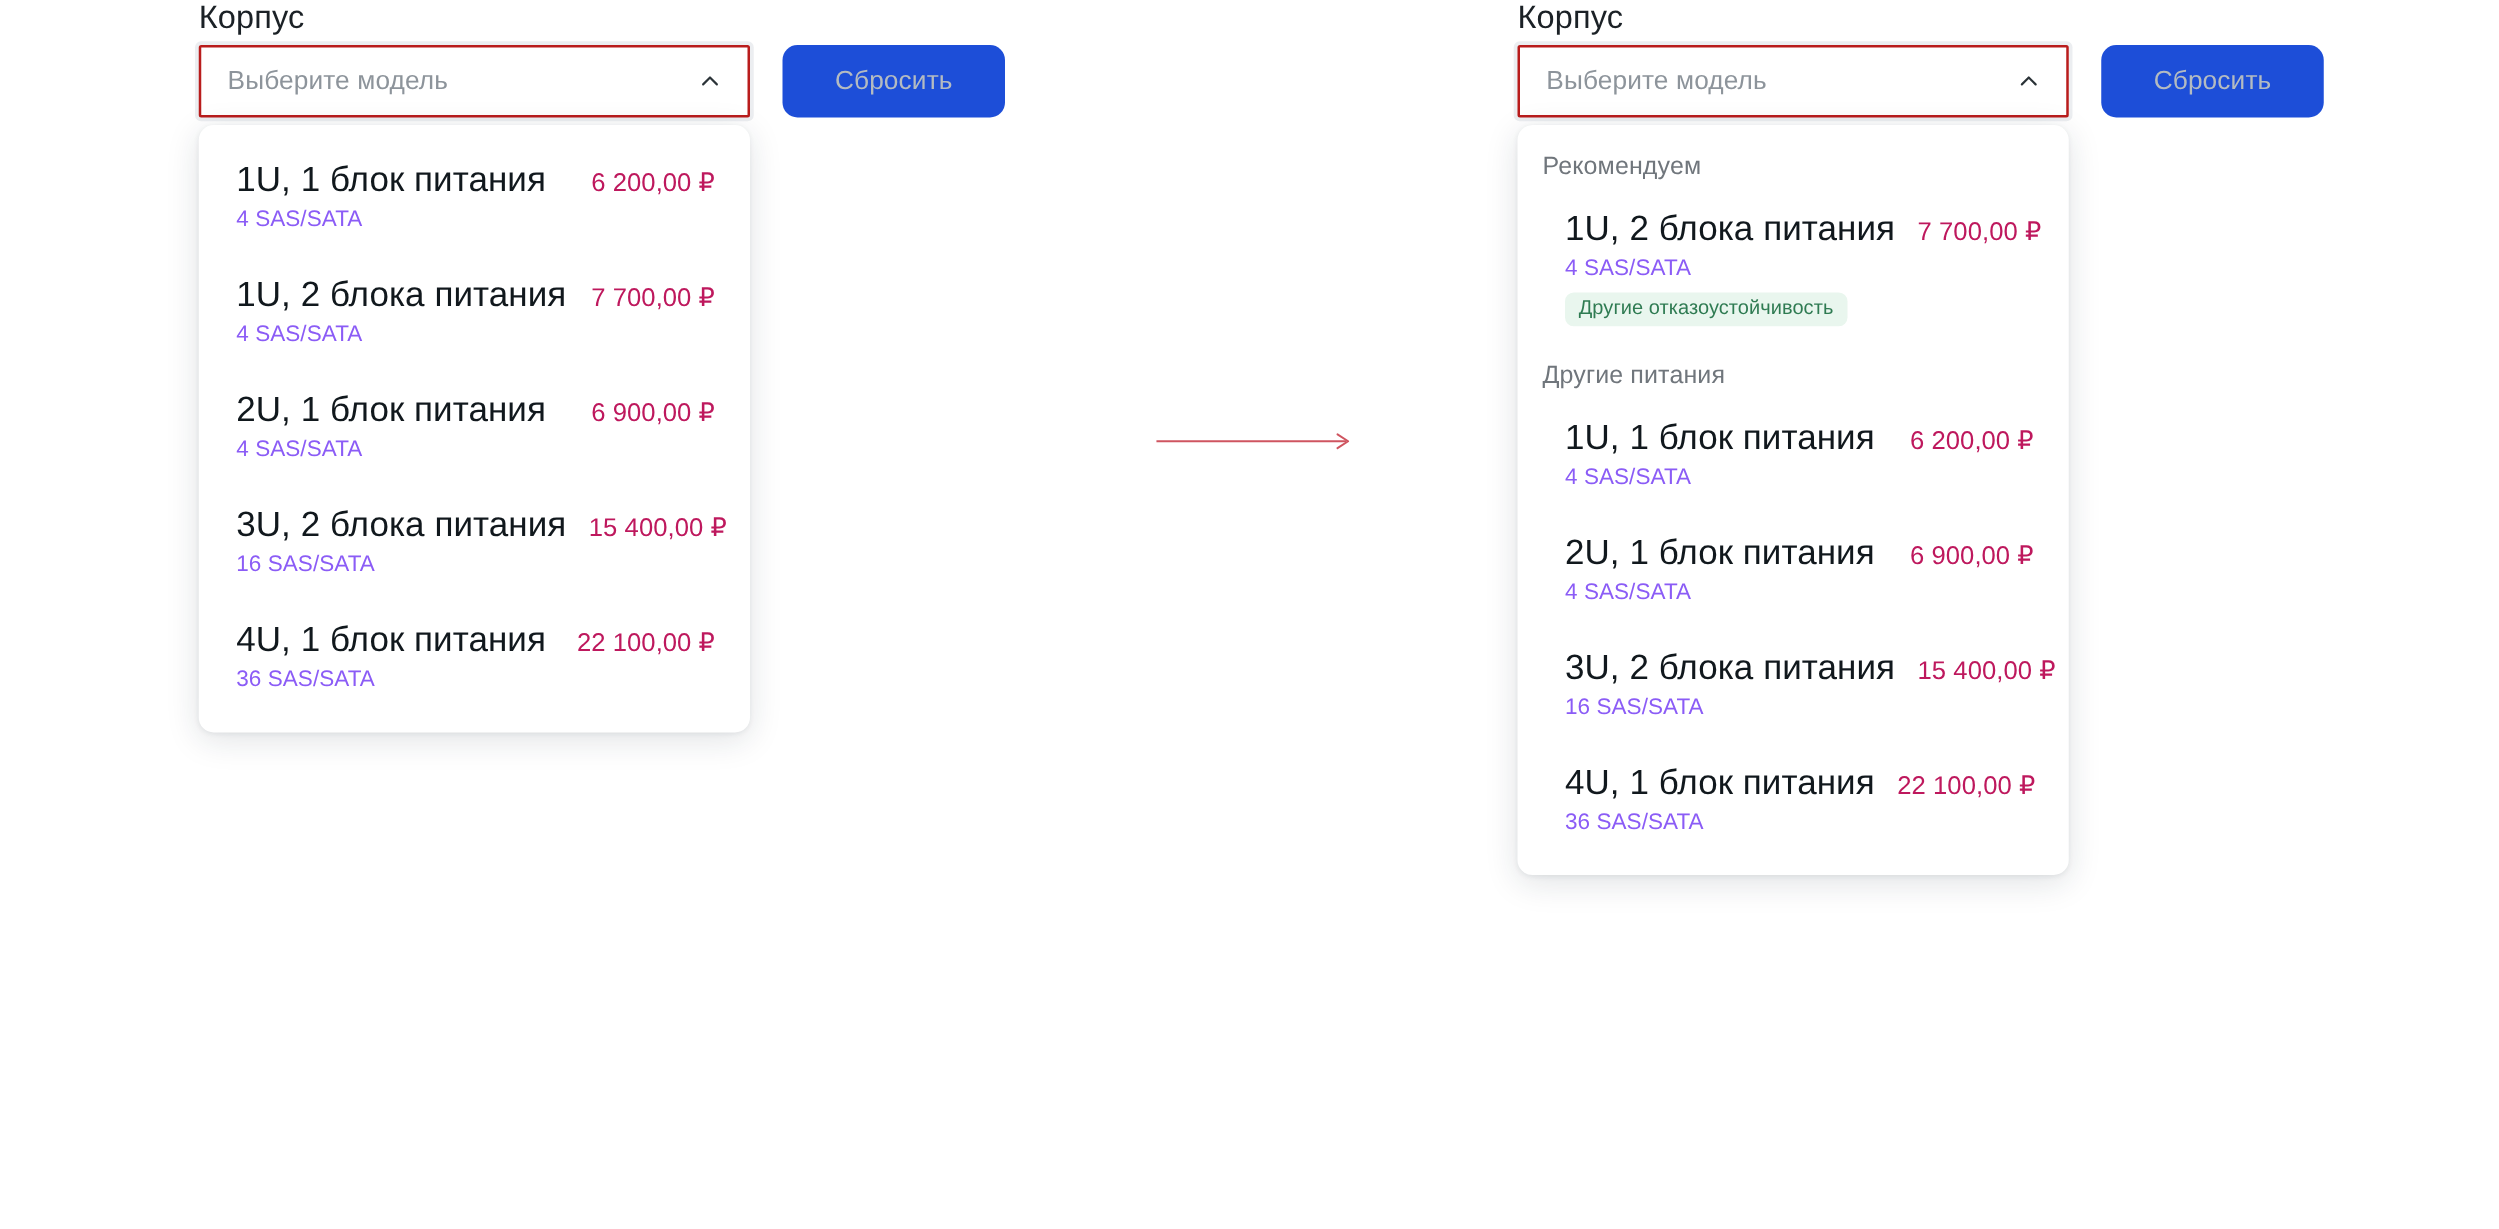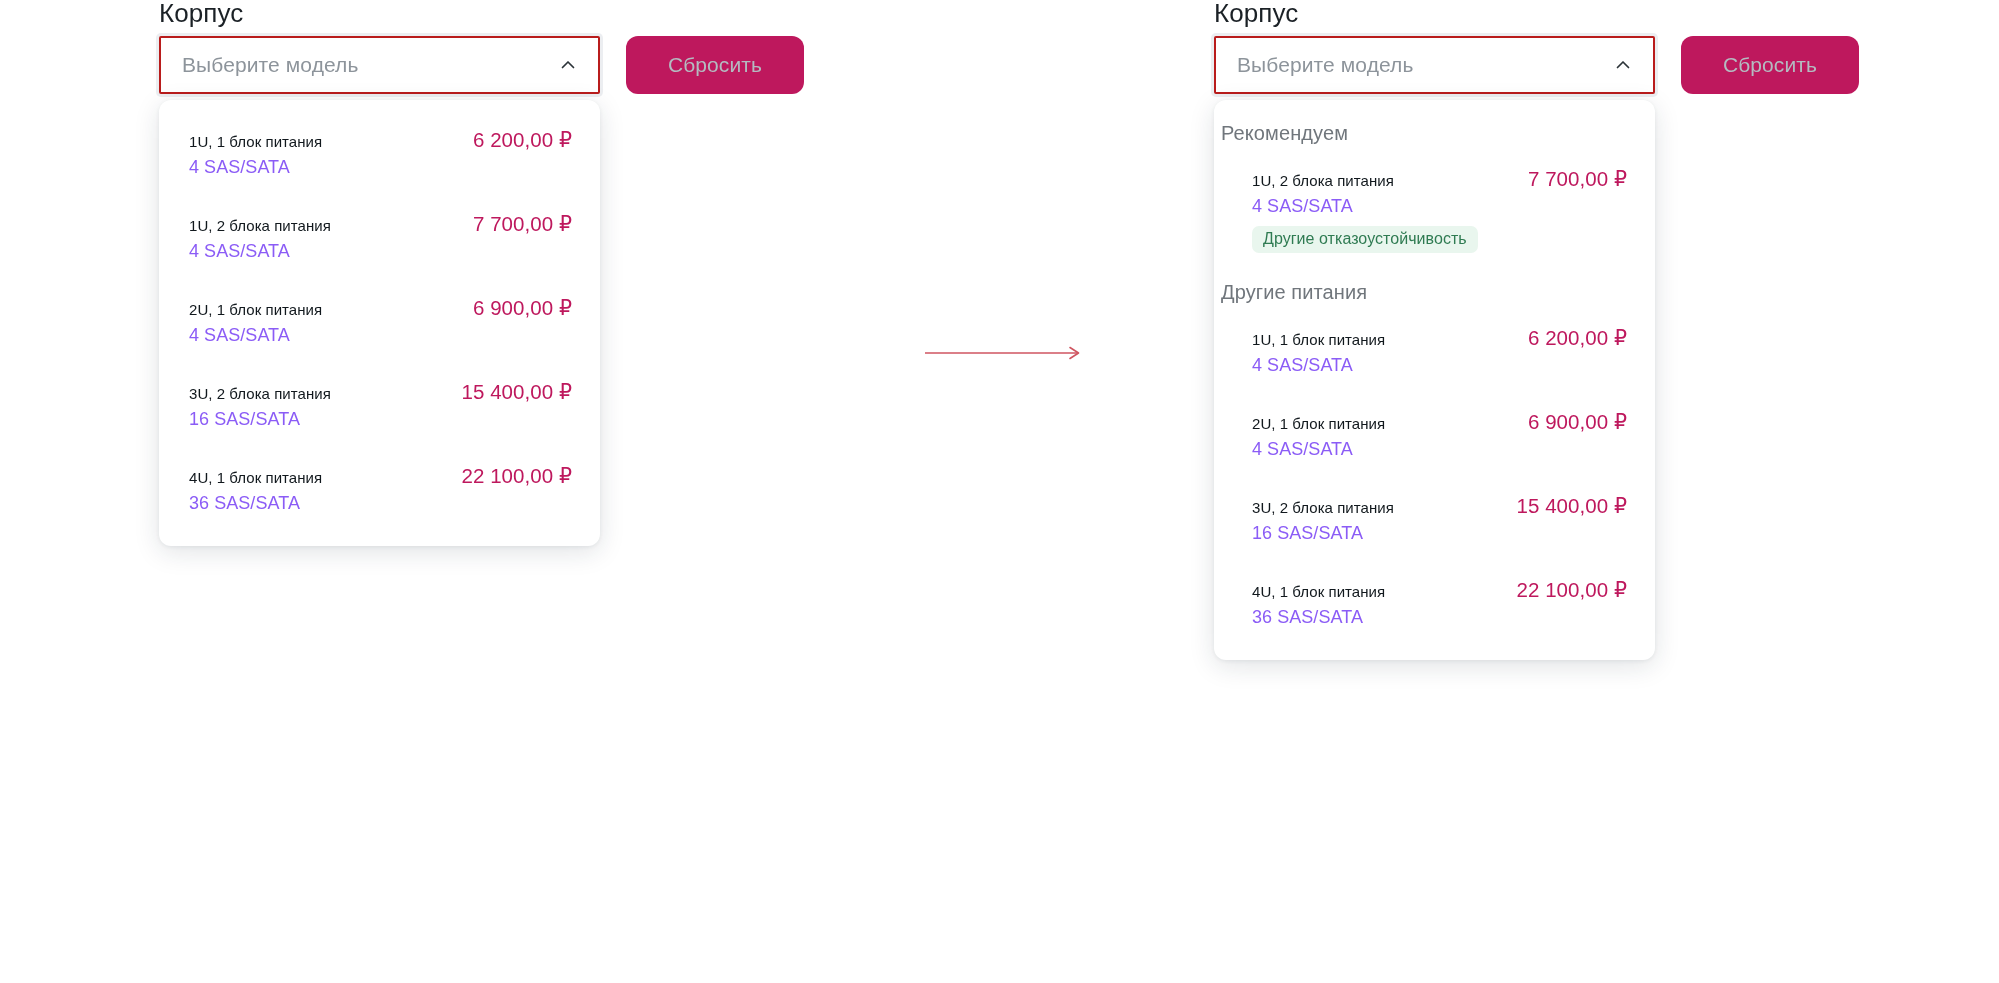--- a/index.html
+++ b/index.html
@@ -63,21 +63,21 @@
     flex: none;
   }
   .chevron svg { display: block; }
 
   
   .reset-btn {
     width: 178px;
     height: 58px;
     border-radius: 12px;
     border: none;
-    background: #be185d;
+    background: #1d4ed8;
     color: #b4bbc1;
     font-family: inherit;
     font-size: 21px;
     letter-spacing: 0.1px;
     cursor: default;
     display: flex;
     align-items: center;
     justify-content: center;
   }
 
@@ -90,42 +90,42 @@
     background: #ffffff;
     border-radius: 12px;
     box-shadow: 0 6px 26px rgba(24,39,53,0.13), 0 1px 4px rgba(24,39,53,0.07);
     padding: 22px 0 26px 0;
   }
 
   .group-title {
     font-size: 20px;
     color: #70767c;
     letter-spacing: 0.1px;
-    padding: 0 0 0 7px;
+    padding: 0 0 0 20px;
     margin-bottom: 16px;
   }
   .group + .group { margin-top: 22px; }
 
   .option {
     padding: 6px 28px 6px 30px;
     cursor: pointer;
   }
   .dropdown.plain .option { padding-left: 30px; }
   .dropdown.grouped .option { padding-left: 38px; }
 
   .option + .option { margin-top: 22px; }
 
   .option-head {
     display: flex;
     align-items: baseline;
     justify-content: space-between;
     gap: 18px;
   }
   .option-title {
-    font-size: 15px;
+    font-size: 28px;
     color: #11181d;
     letter-spacing: 0.05px;
     white-space: nowrap;
   }
   .option-price {
     font-size: 20.5px;
     color: #be185d;
     letter-spacing: 0.05px;
     white-space: nowrap;
   }

